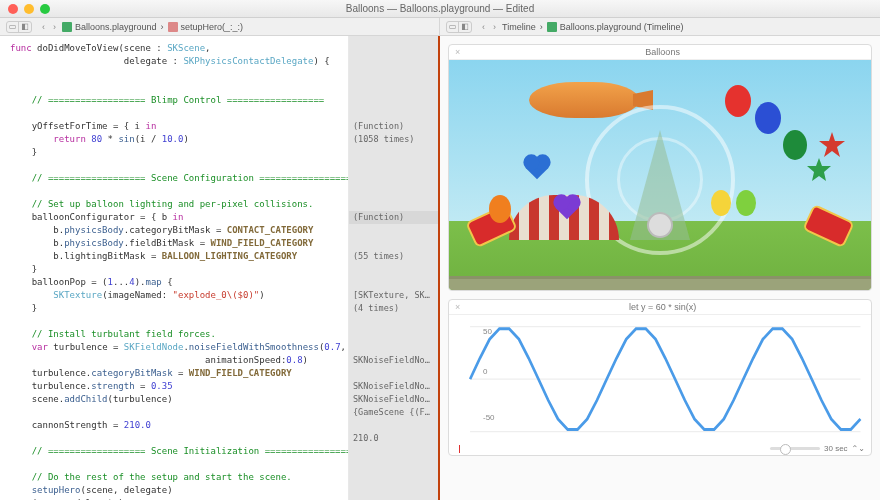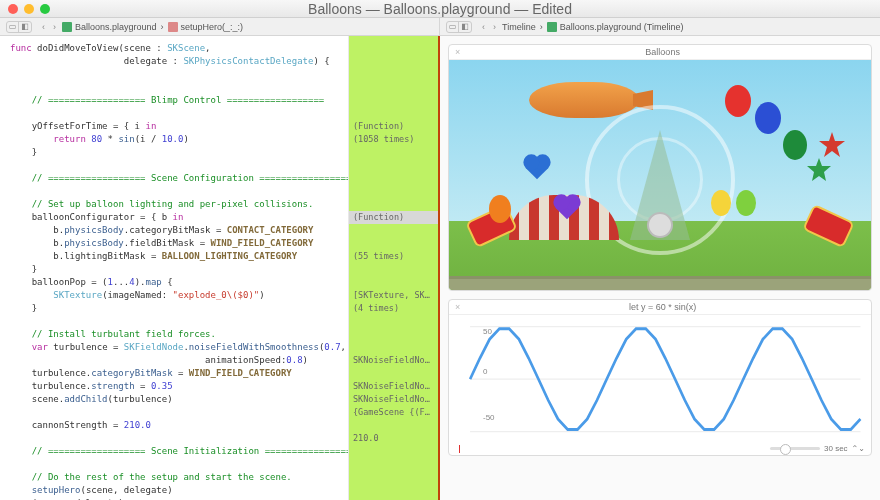--- a/index.html
+++ b/index.html
@@ -1,35 +1,35 @@
 <!DOCTYPE html>
 <html><head>
 <meta charset="utf-8">
 <style>
 * { margin:0; padding:0; box-sizing:border-box; }
 body { font-family:-apple-system,Helvetica,Arial,sans-serif; font-size:10px; background:#fff; color:#333; width:880px; height:500px; overflow:hidden; }
 .titlebar { height:18px; background:linear-gradient(#f7f7f7,#e8e8e8); border-bottom:1px solid #d0d0d0; display:flex; align-items:center; padding:0 8px; position:relative; }
 .traffic { display:flex; gap:6px; }
 .traffic span { width:10px; height:10px; border-radius:50%; }
 .t-red{background:#ff5f57;} .t-yel{background:#ffbd2e;} .t-grn{background:#28ca41;}
-.title-center { position:absolute; left:50%; transform:translateX(-50%); color:#666; font-size:14px; }
+.title-center { position:absolute; left:50%; transform:translateX(-50%); color:#666; font-size:10px; }
 .navbar { height:18px; background:#f0f0f0; border-bottom:1px solid #d6d6d6; display:flex; }
 .navbar .half { width:50%; display:flex; align-items:center; padding:0 6px; gap:4px; font-size:9px; color:#555; }
 .navbar .half.left { border-right:1px solid #d6d6d6; }
 .layout-btns { display:flex; border:1px solid #ccc; border-radius:3px; margin-right:4px; }
 .layout-btns span { width:12px;height:10px; border-right:1px solid #ccc; display:flex;align-items:center;justify-content:center;font-size:8px;color:#888;}
 .layout-btns span:last-child{border:0;}
 .nav-arrow { color:#888; font-size:9px; padding:0 2px;}
 .bc-seg { display:flex; align-items:flex-end; gap:3px; }
 .bc-ico { width:10px;height:10px;background:#4a6;border-radius:1px;display:inline-block;}
 .bc-ico.m { background:#d88; }
 .main { display:flex; height:464px; }
 .left-pane { width:50%; border-right:2px solid #c2410c; display:flex; }
 .code-col { flex:1; padding:6px 10px; font-family:Menlo,Consolas,monospace; font-size:9px; line-height:13px; overflow:hidden; white-space:pre; }
-.gutter { width:90px; border-left:1px solid #e8e8e8; font-family:Menlo,monospace; font-size:8.5px; color:#666; padding:6px 4px; line-height:13px; background:#bef264; }
+.gutter { width:90px; border-left:1px solid #e8e8e8; font-family:Menlo,monospace; font-size:8.5px; color:#666; padding:6px 4px; line-height:13px; background:#e5e5e5; }
 .gutter .row { height:13px; white-space:nowrap; overflow:hidden; text-overflow:ellipsis; }
 .gutter .hl { background:#d8d8d8; margin:0 -4px; padding:0 4px; }
 .right-pane { width:50%; display:flex; flex-direction:column; padding:8px; gap:8px; background:#fafafa; }
 .card { background:#fff; border:1px solid #dcdcdc; border-radius:4px; }
 .card-head { display:flex; justify-content:space-between; align-items:center; padding:2px 6px; border-bottom:1px solid #eee; color:#777; font-size:9px; }
 .scene-card .body { height:230px; background:linear-gradient(#8bd5ef,#bfe9f4 70%,#7cbf4a 70%,#6fb140); position:relative; overflow:hidden; border-radius:0 0 4px 4px; }
 .chart-card .body { height:140px; position:relative; }
 .kw{color:#b72ea0;} .type{color:#5aa7c4;} .str{color:#c73c2e;} .cmt{color:#1b8f27;} .num{color:#4141d2;} .fn{color:#3b5f8f;} .const{color:#826a3a;font-weight:bold;}
 .ferris { position:absolute; left:50%; top:52%; transform:translate(-50%,-50%); width:150px; height:150px; border:4px solid rgba(255,255,255,.5); border-radius:50%; }
 .ferris::before{content:"";position:absolute;inset:20%;border:3px solid rgba(255,255,255,.4);border-radius:50%;}

